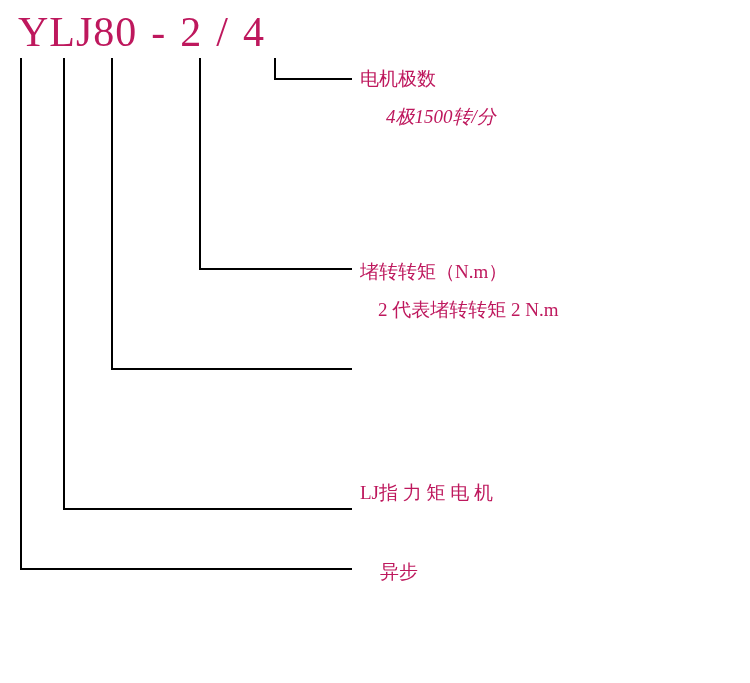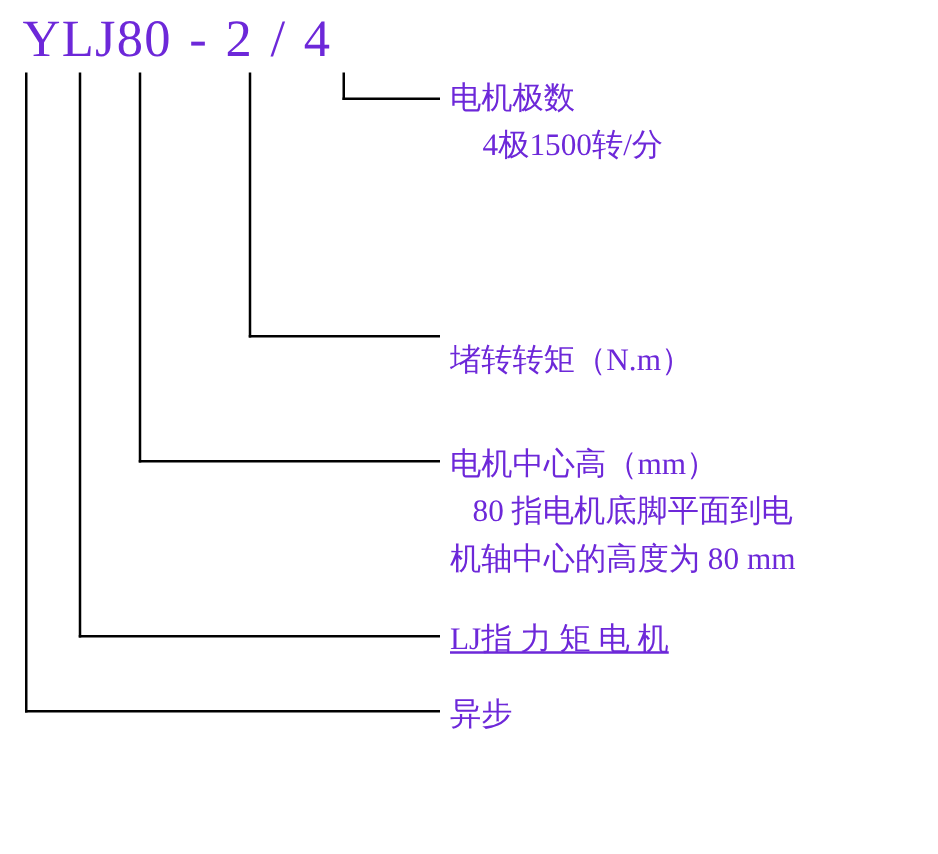--- a/index.html
+++ b/index.html
@@ -6,21 +6,21 @@
     margin: 0;
     padding: 0;
     background: #ffffff;
   }
   #root {
     position: relative;
     width: 678px;
     height: 683px;
     background: #ffffff;
     font-family: "Liberation Serif", "DejaVu Serif", serif;
-    color: #6d28d9;
+    color: #be185d;
     overflow: hidden;
   }
 
   
   .code {
     position: absolute;
     top: 8px;
     left: 18px;
     font-size: 42px;
     letter-spacing: 1px;
@@ -37,26 +37,26 @@
   }
   .hline {
     position: absolute;
     height: 2px;
     background: #000;
   }
 
   
   .block {
     position: absolute;
-    font-size: 25px;
+    font-size: 19px;
     line-height: 38px;
     white-space: nowrap;
   }
   .block .ln { display: block; }
-  .indent1 { padding-left: 26px; }
+  .indent1 { padding-left: 26px; font-style: italic; }
   .indent2 { padding-left: 18px; }
 </style>
 </head>
 <body>
 
 <div id="root">
 
   <div class="code">
     <span>YLJ80</span><span style="width:14px"></span><span>-</span><span style="width:14px"></span><span>2</span><span style="width:14px"></span><span>/</span><span style="width:14px"></span><span>4</span>
   </div>
@@ -74,31 +74,27 @@
   <div class="hline" style="left:63px; top:508px; width:289px;"></div>
 
   <div class="vline" style="left:20px; top:58px; height:512px;"></div>
   <div class="hline" style="left:20px; top:568px; width:332px;"></div>
 
   <div class="block" style="left:360px; top:60px;">
     <span class="ln">电机极数</span>
     <span class="ln indent1">4极1500转/分</span>
   </div>
 
-  <div class="block" style="left:360px; top:270px;">
+  <div class="block" style="left:360px; top:253px;">
     <span class="ln">堵转转矩（N.m）</span>
+    <span class="ln indent2">2  代表堵转转矩  2  N.m</span>
   </div>
 
-  <div class="block" style="left:360px; top:353px;">
-    <span class="ln">电机中心高（mm）</span>
-    <span class="ln indent2">80  指电机底脚平面到电</span>
-    <span class="ln">机轴中心的高度为  80  mm</span>
-  </div>
 
-  <div class="block" style="left:360px; top:493px;text-decoration:underline;">
+  <div class="block" style="left:360px; top:474px;">
     <span class="ln">LJ指 力 矩 电 机</span>
   </div>
 
-  <div class="block" style="left:360px; top:553px;">
+  <div class="block" style="left:380px; top:553px;">
     <span class="ln">异步</span>
   </div>
 
 </div>
 
 </body></html>

